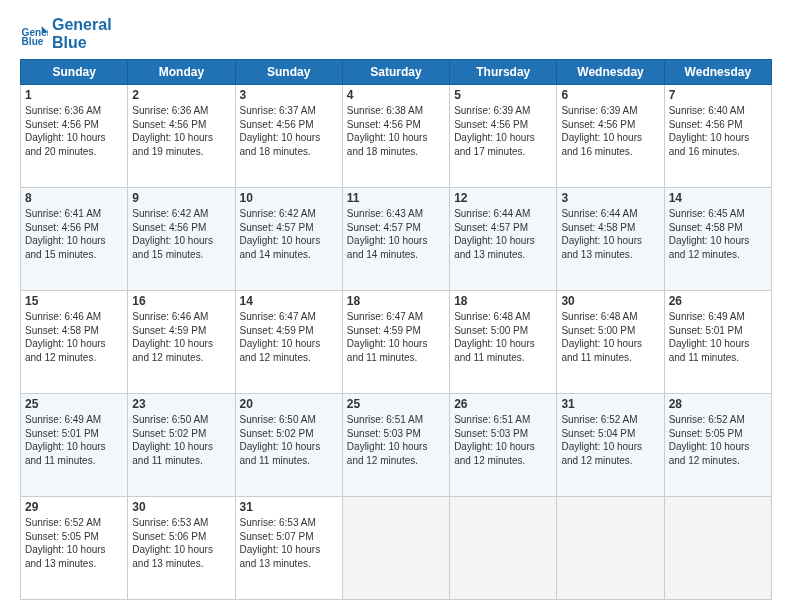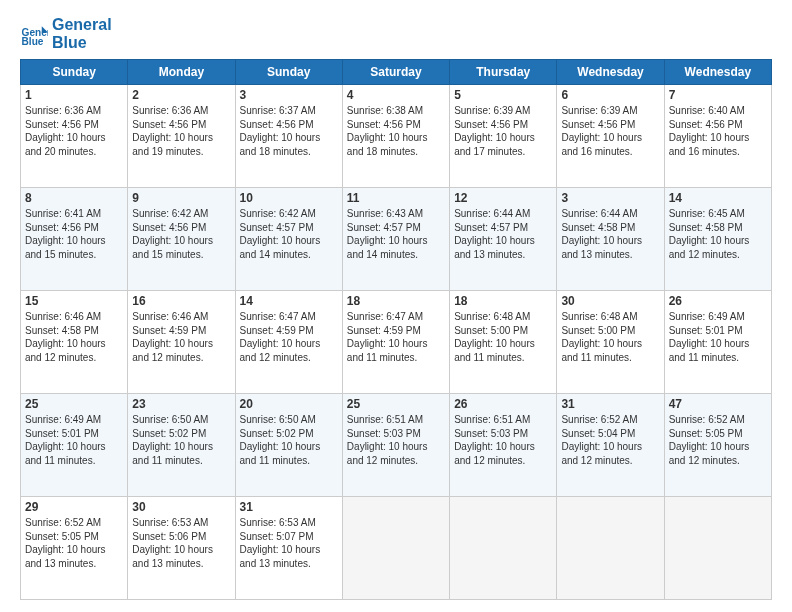--- a/index.html
+++ b/index.html
@@ -232,21 +232,21 @@
           </td>
           <td>
             <span class="day-number">26</span>
             <div class="day-info">Sunrise: 6:51 AM<br>Sunset: 5:03 PM<br>Daylight: 10 hours and 12 minutes.</div>
           </td>
           <td>
             <span class="day-number">31</span>
             <div class="day-info">Sunrise: 6:52 AM<br>Sunset: 5:04 PM<br>Daylight: 10 hours and 12 minutes.</div>
           </td>
           <td>
-            <span class="day-number">47</span>
+            <span class="day-number">28</span>
             <div class="day-info">Sunrise: 6:52 AM<br>Sunset: 5:05 PM<br>Daylight: 10 hours and 12 minutes.</div>
           </td>
         </tr>
         <tr>
           <td>
             <span class="day-number">29</span>
             <div class="day-info">Sunrise: 6:52 AM<br>Sunset: 5:05 PM<br>Daylight: 10 hours and 13 minutes.</div>
           </td>
           <td>
             <span class="day-number">30</span>

